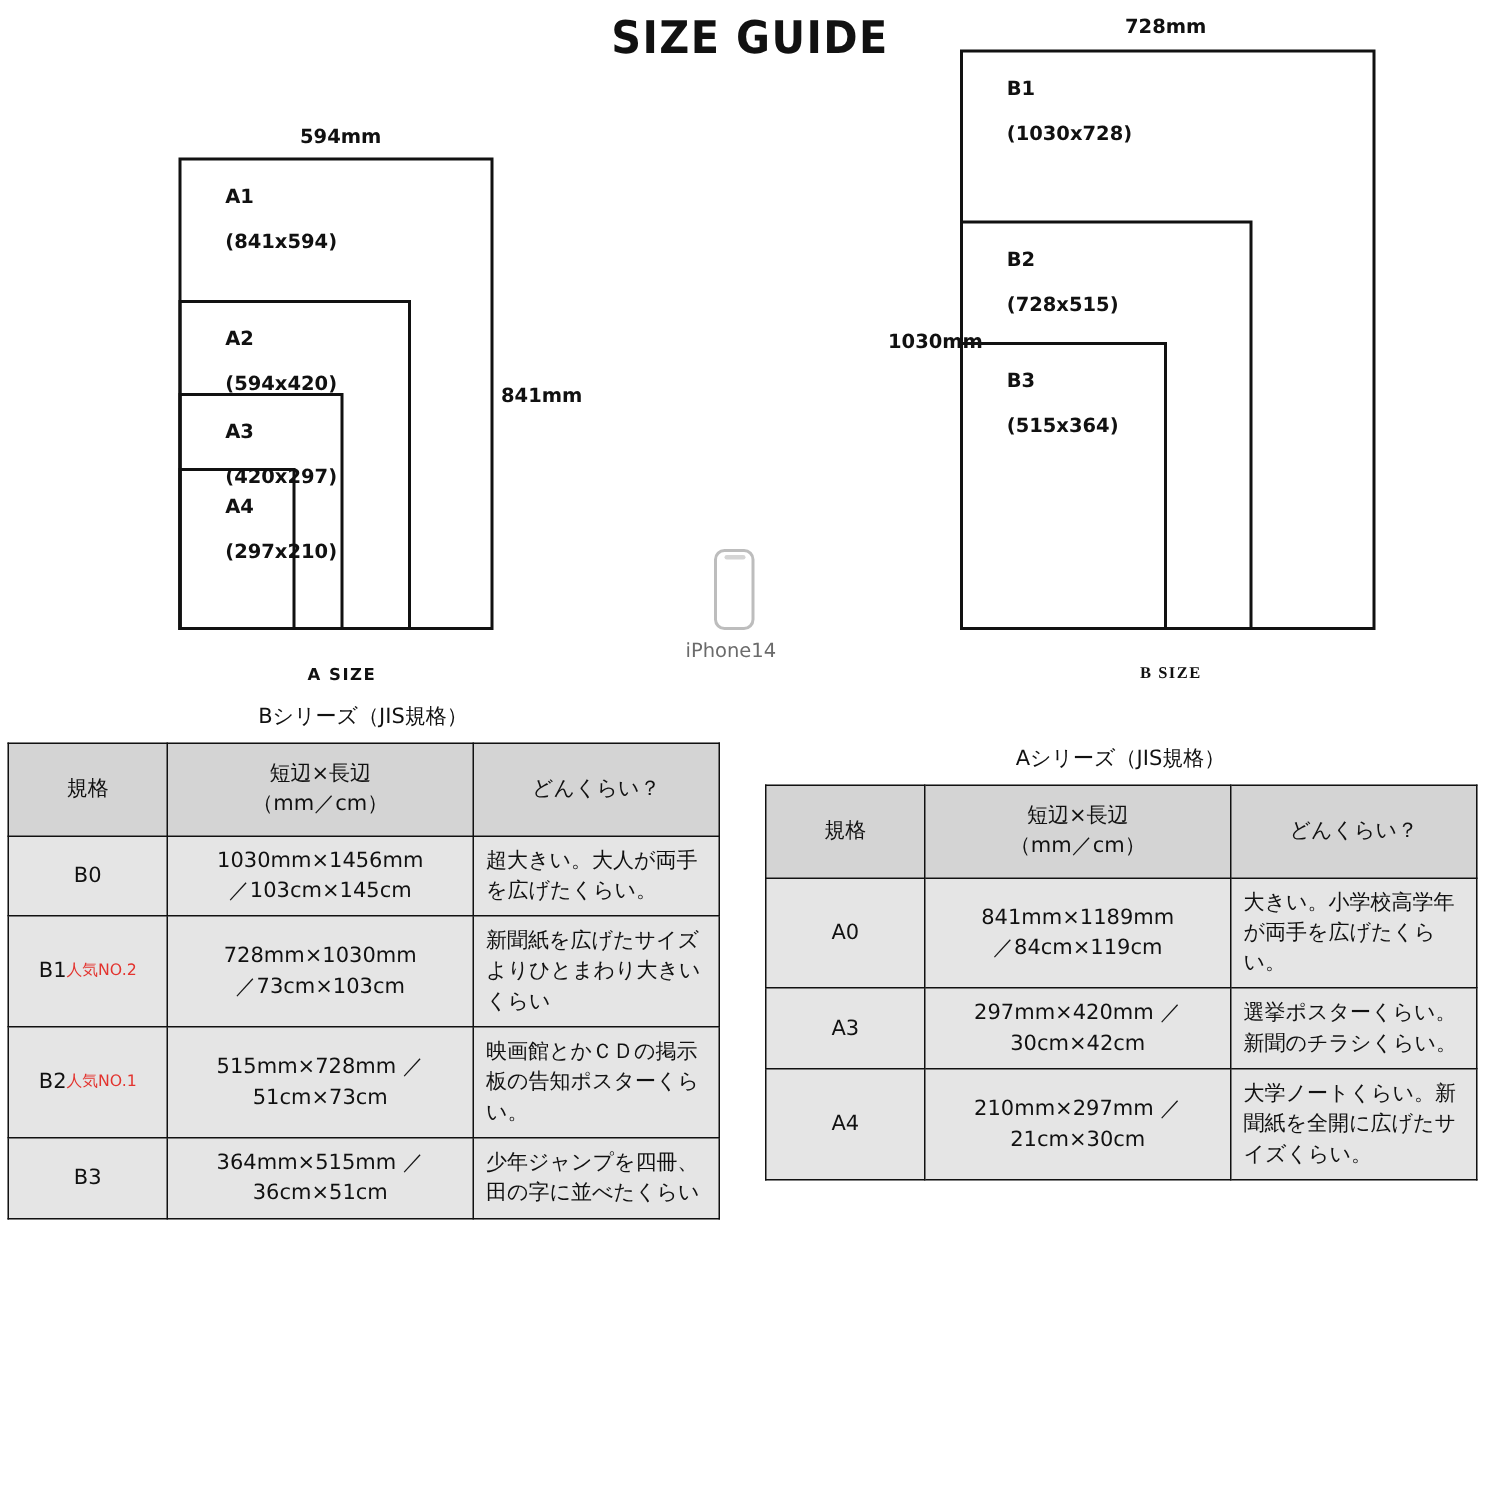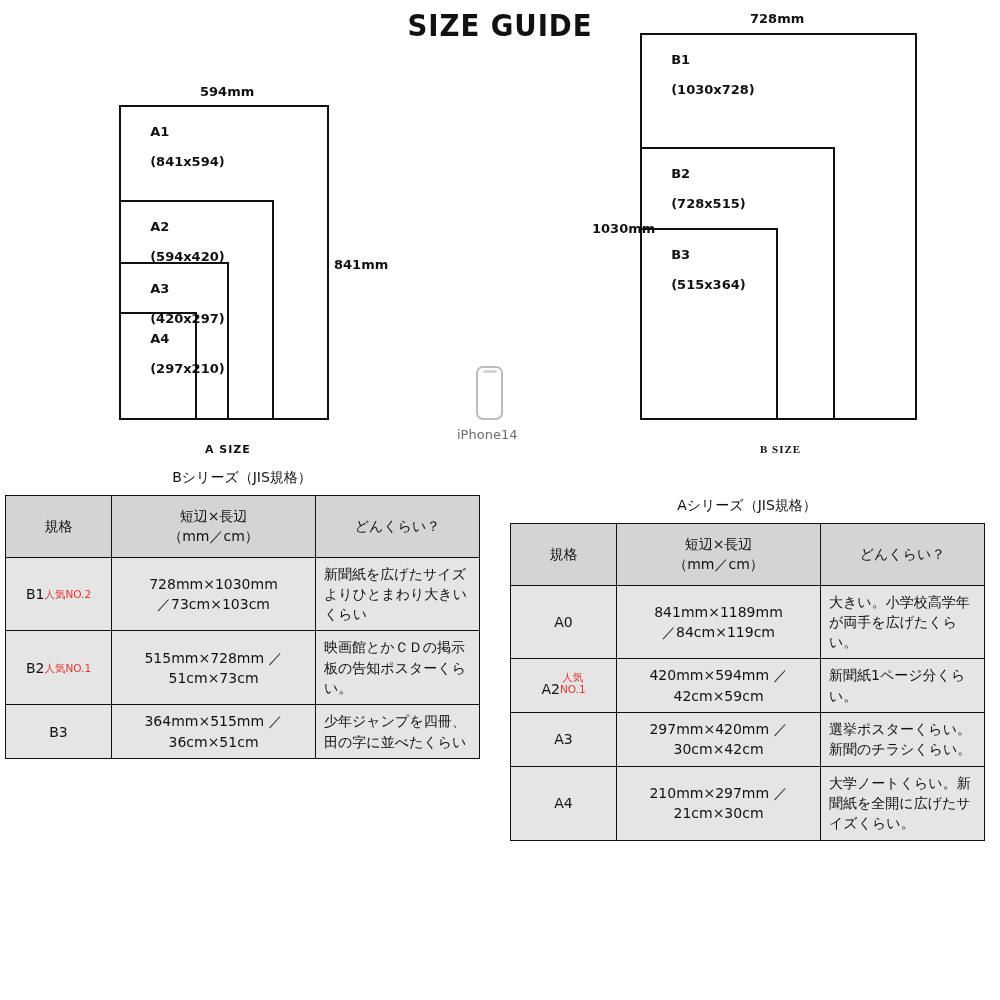--- a/index.html
+++ b/index.html
@@ -202,20 +202,26 @@
       <thead>
         <tr>
           <th>規格</th>
           <th style="white-space:pre-line"><span>短辺×長辺
 （mm／cm）</span></th>
           <th>どんくらい？</th>
         </tr>
       </thead>
       <tbody>
         <tr>
+          <td class="c-name"><span>B0</span></td>
+          <td class="c-size" style="white-space:pre-line"><span>1030mm×1456mm
+／103cm×145cm</span></td>
+          <td class="c-desc">超大きい。大人が両手を広げたくらい。</td>
+        </tr>
+        <tr>
           <td class="c-name"><span>B1</span><span class="rank">人気NO.2</span></td>
           <td class="c-size" style="white-space:pre-line"><span>728mm×1030mm
 ／73cm×103cm</span></td>
           <td class="c-desc">新聞紙を広げたサイズよりひとまわり大きいくらい</td>
         </tr>
         <tr>
           <td class="c-name"><span>B2</span><span class="rank">人気NO.1</span></td>
           <td class="c-size" style="white-space:pre-line"><span>515mm×728mm ／
 51cm×73cm</span></td>
           <td class="c-desc">映画館とかＣＤの掲示板の告知ポスターくらい。</td>
@@ -247,27 +253,20 @@
         </tr>
       </thead>
       <tbody>
         <tr>
           <td class="c-name"><span>A0</span></td>
           <td class="c-size" style="white-space:pre-line"><span>841mm×1189mm
 ／84cm×119cm</span></td>
           <td class="c-desc">大きい。小学校高学年が両手を広げたくらい。</td>
         </tr>
         <tr>
-          <td class="c-name"><span>A2</span><span class="rank" style="white-space:pre-line"><span>人気
-NO.1</span></span></td>
-          <td class="c-size" style="white-space:pre-line"><span>420mm×594mm ／
-42cm×59cm</span></td>
-          <td class="c-desc">新聞紙1ページ分くらい。</td>
-        </tr>
-        <tr>
           <td class="c-name"><span>A3</span></td>
           <td class="c-size" style="white-space:pre-line"><span>297mm×420mm ／
 30cm×42cm</span></td>
           <td class="c-desc">選挙ポスターくらい。新聞のチラシくらい。</td>
         </tr>
         <tr>
           <td class="c-name"><span>A4</span></td>
           <td class="c-size" style="white-space:pre-line"><span>210mm×297mm ／
 21cm×30cm</span></td>
           <td class="c-desc">大学ノートくらい。新聞紙を全開に広げたサイズくらい。</td>

